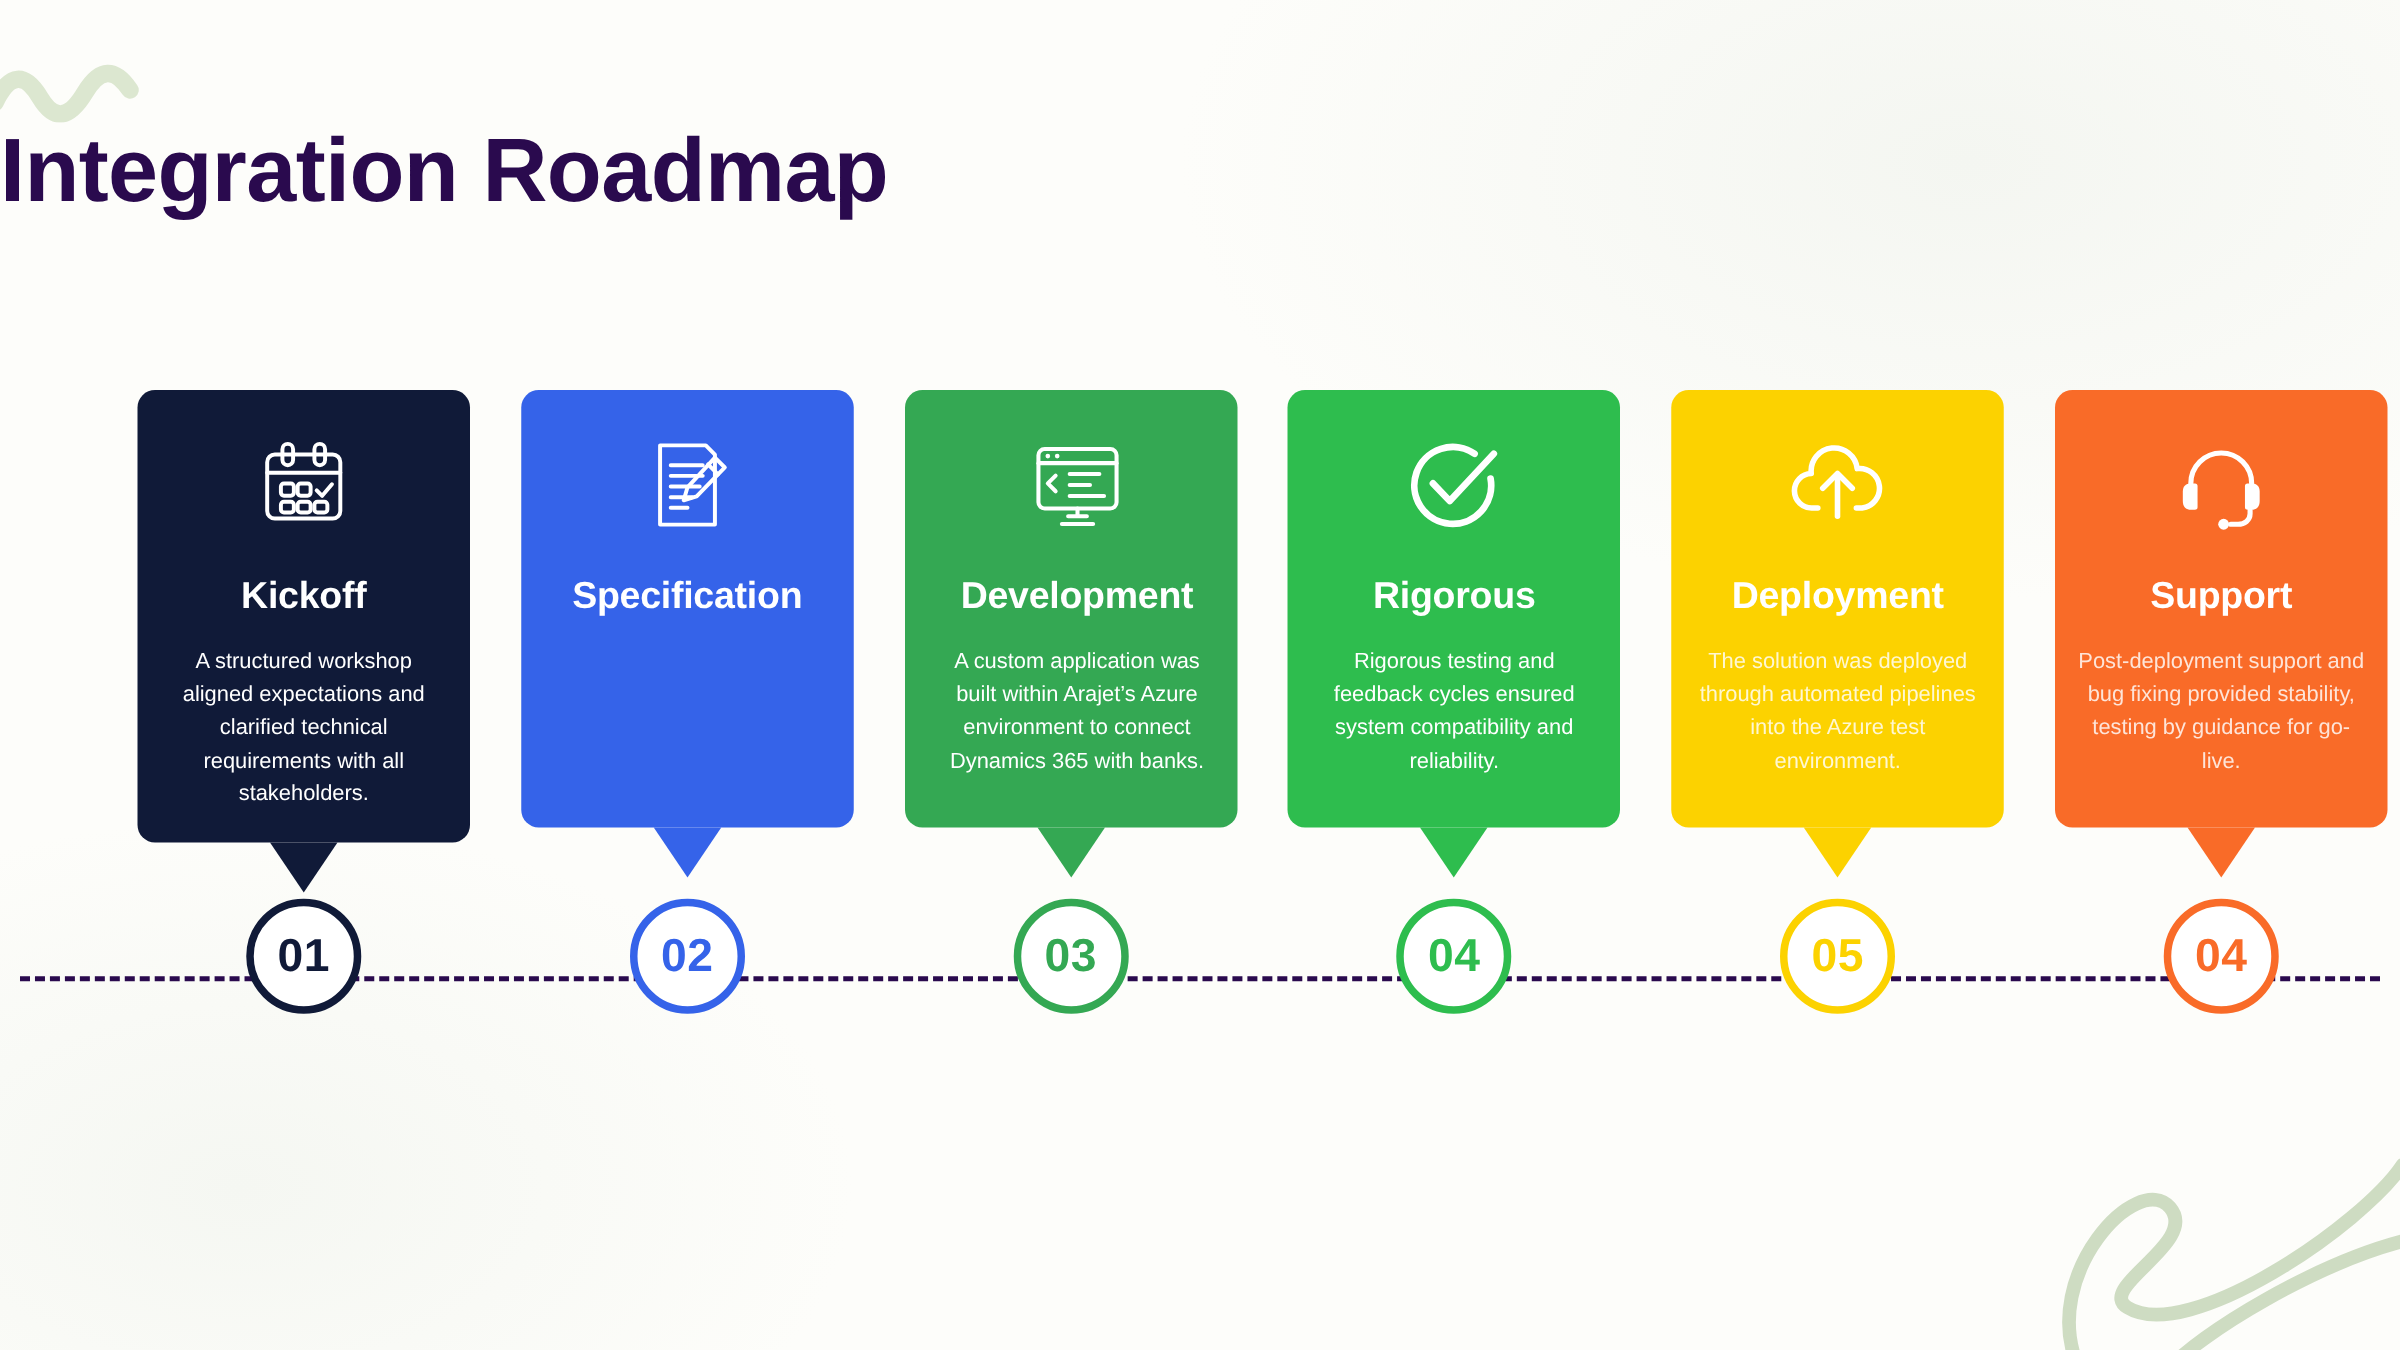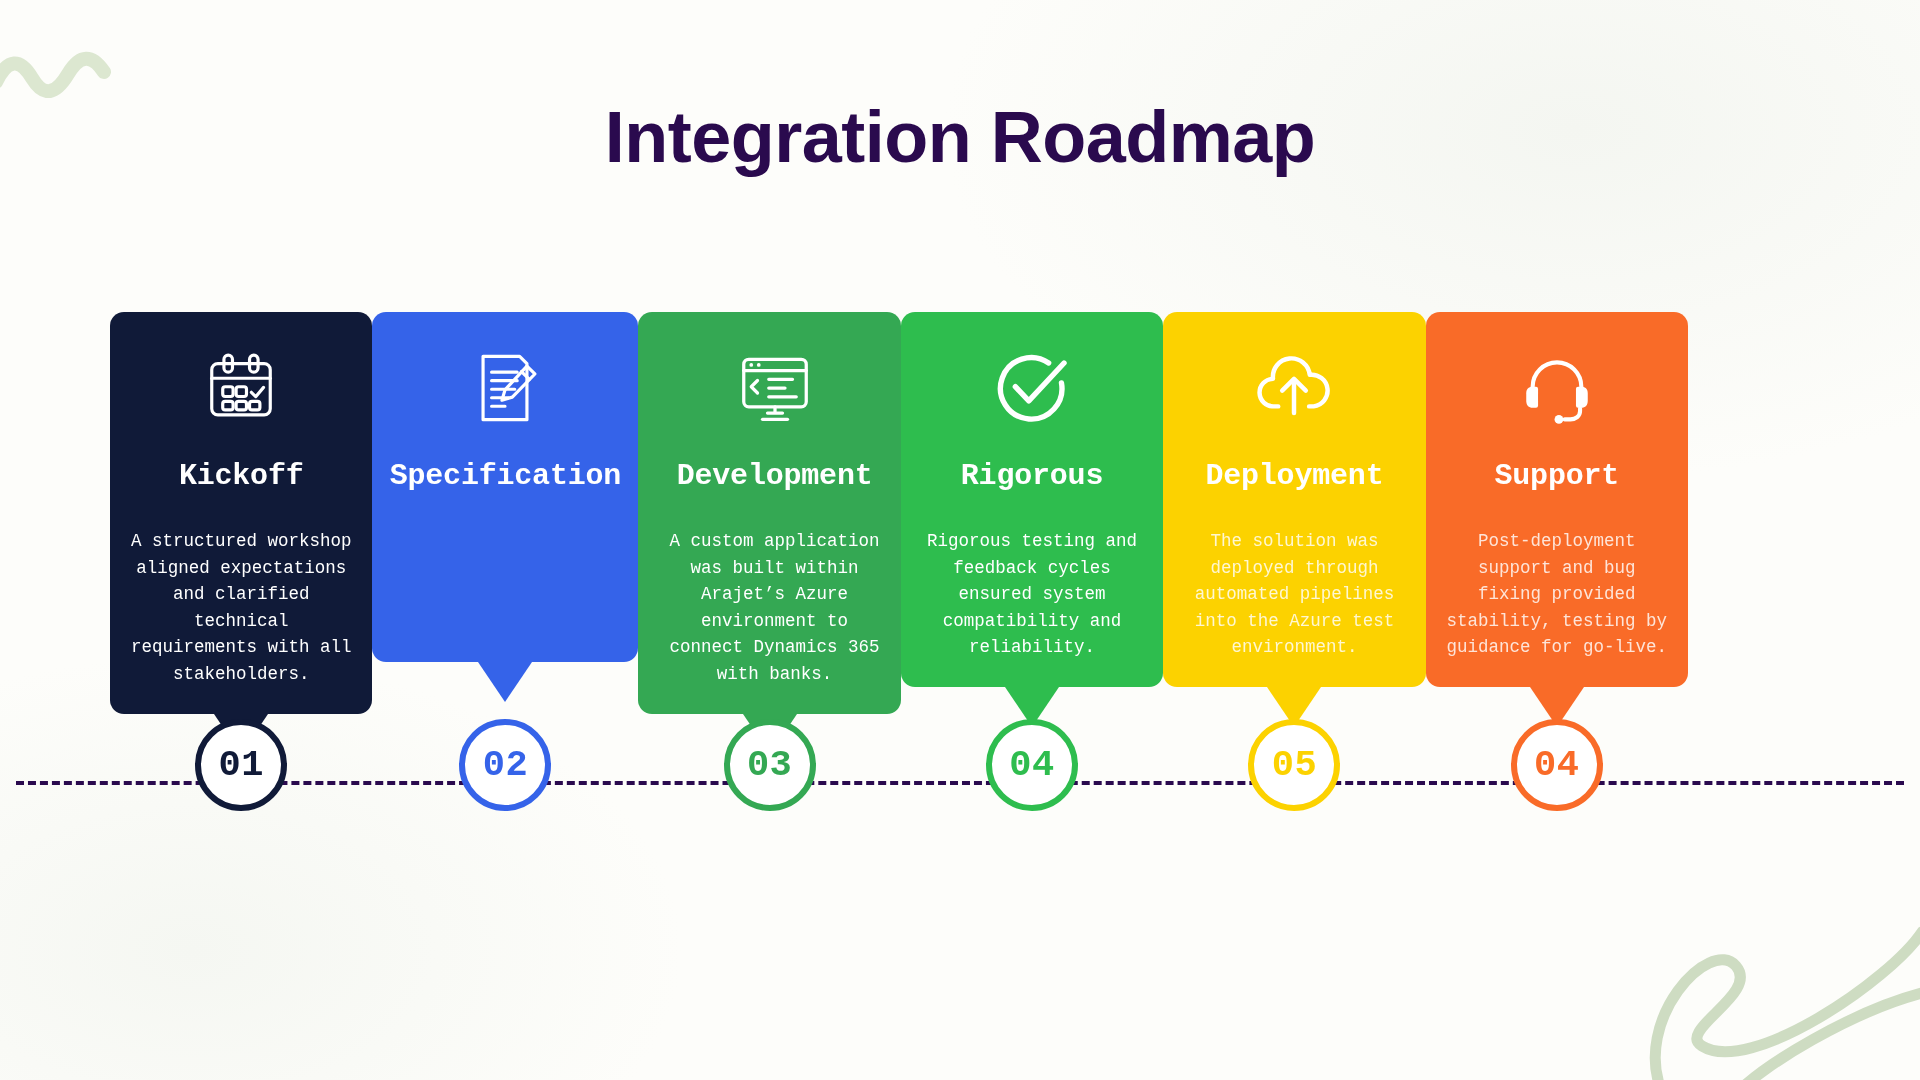--- a/index.html
+++ b/index.html
@@ -20,55 +20,54 @@
   }
 
   
   .deco { position:absolute; pointer-events:none; }
   #deco-wave  { left:-6px;  top:38px;  }
   #deco-scrib { right:-10px; bottom:-20px; }
 
   
   #page-title {
     position:absolute; left:0; right:0; top:96px;
-    text-align:center;
     font-size:72px; font-weight:700; letter-spacing:-0.5px;
     color:#2a0a4e;
   }
 
   
   #rail {
     position:absolute; left:16px; right:16px; top:781px;
     height:0; border-top:4px dashed #2a0a4e;
   }
 
   
   #cards {
     position:absolute; left:110px; top:312px;
-    width:1578px;
-    display:flex; justify-content:space-between;font-family:Liberation Mono, monospace;
+    width:1800px;
+    display:flex; justify-content:space-between;
   }
   .step { width:266px; position:relative; }
 
   .card {
     border-radius:14px;
     padding:30px 18px 26px;
     display:flex; flex-direction:column; align-items:center;
     color:#ffffff;
     min-height:350px;
   }
   .card-icon { height:92px; display:flex; align-items:center; justify-content:center; }
   .card-icon svg { display:block; }
   .card-title {
     margin-top:26px;
     font-size:30px; font-weight:700; letter-spacing:-0.2px;
     text-align:center; line-height:1.1;
   }
   .card-desc {
-    margin-top:35px;
+    margin-top:22px;
     font-size:17.5px; line-height:1.52;
     text-align:center; font-weight:400;
   }
   
   .step[data-variant="soft"] .card-desc { color:rgba(255,255,255,0.82); }
 
   .pointer {
     width:0; height:0; margin:0 auto;
     border-left:27px solid transparent;
     border-right:27px solid transparent;

